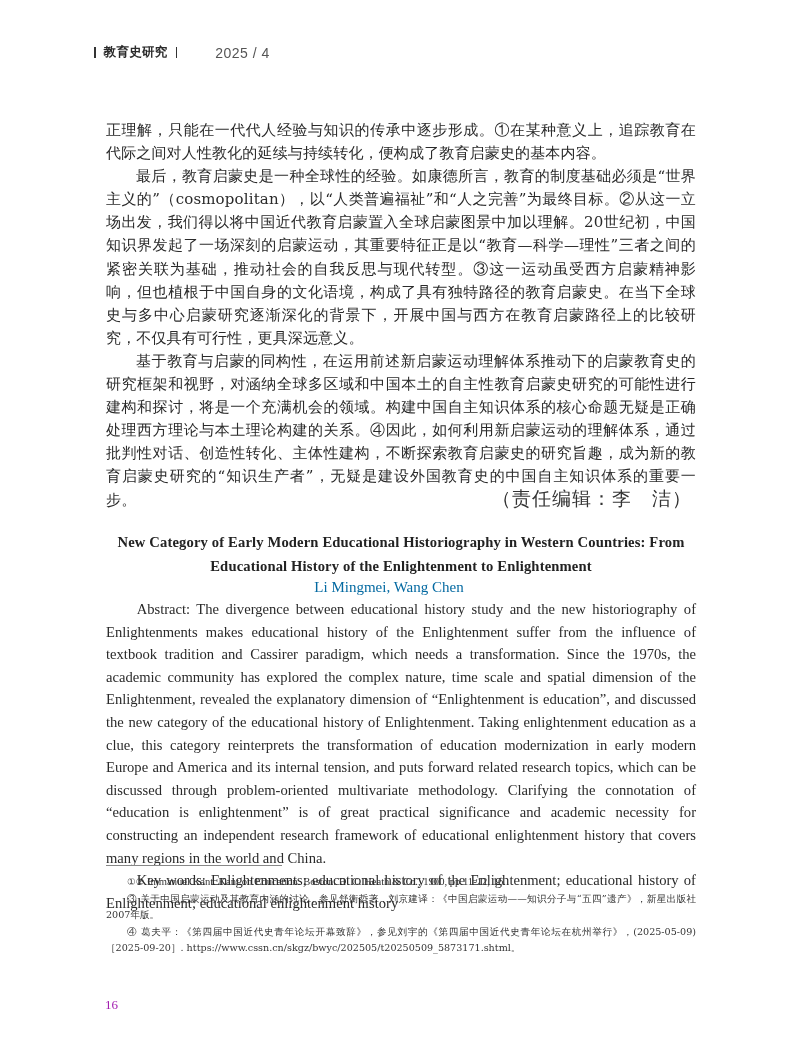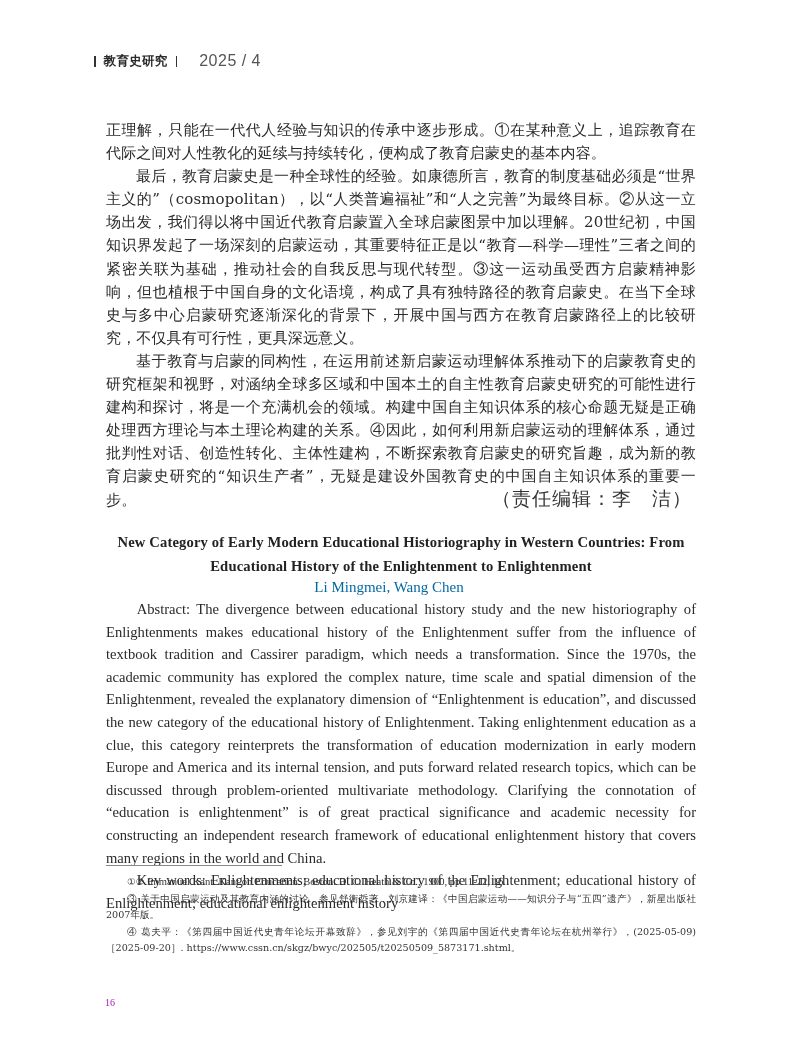--- a/index.html
+++ b/index.html
@@ -10,21 +10,21 @@
     body {
       width: 800px;
       height: 1059px;
       position: relative;
       overflow: hidden;
       color: #2a2a2a;
     }
     .page-header {
       position: absolute;
       left: 94px;
-      top: 52px;
+      top: 44px;
       font-family: "DejaVu Sans", "Liberation Sans", sans-serif;
       font-size: 12.5px;
       color: #2b2b2b;
       display: flex;
       align-items: center;
       white-space: nowrap;
     }
     .page-header .bar {
       display: inline-block;
       width: 1.6px;
@@ -33,24 +33,24 @@
       margin: 0 8px 0 0;
     }
     .page-header .bar.right {
       margin: 0 0 0 8px;
     }
     .page-header .journal {
       font-weight: bold;
       letter-spacing: 0.3px;
     }
     .page-header .issue {
-      margin-left: 22px;
+      margin-left: 38px;
       color: #555;
       font-family: "Liberation Sans", sans-serif;
-      font-size: 16px;
+      font-size: 14px;
       letter-spacing: 0.5px;
     }
 
     .cn-body {
       position: absolute;
       left: 106px;
       top: 119px;
       width: 590px;
       font-family: "DejaVu Serif", "Liberation Serif", serif;
       font-size: 15px;
@@ -143,21 +143,21 @@
     }
     .footnotes .en {
       font-family: "Liberation Serif", serif;
       font-size: 10.6px;
     }
     .page-number {
       position: absolute;
       left: 105px;
       top: 997px;
       font-family: "Liberation Serif", "DejaVu Serif", serif;
-      font-size: 10px;
+      font-size: 13px;
       color: #a21caf;
     }
   </style>
 </head>
 <body>
 
 <div class="page-header">
   <span class="bar"></span>
   <span class="journal">教育史研究</span>
   <span class="bar right"></span>

